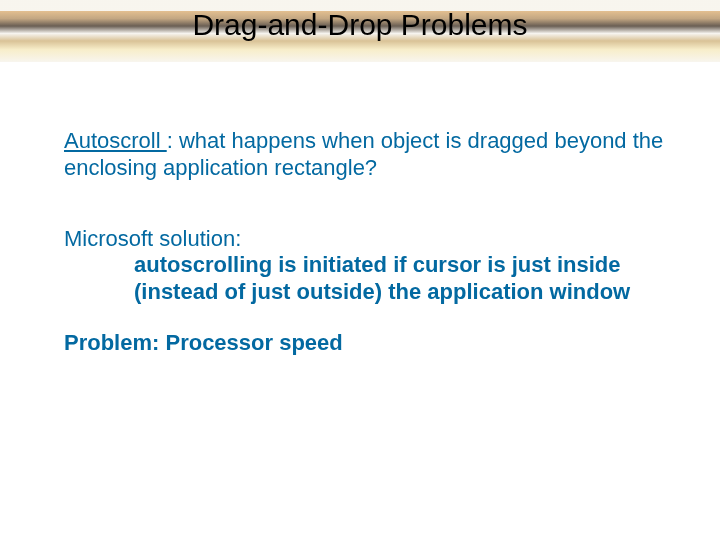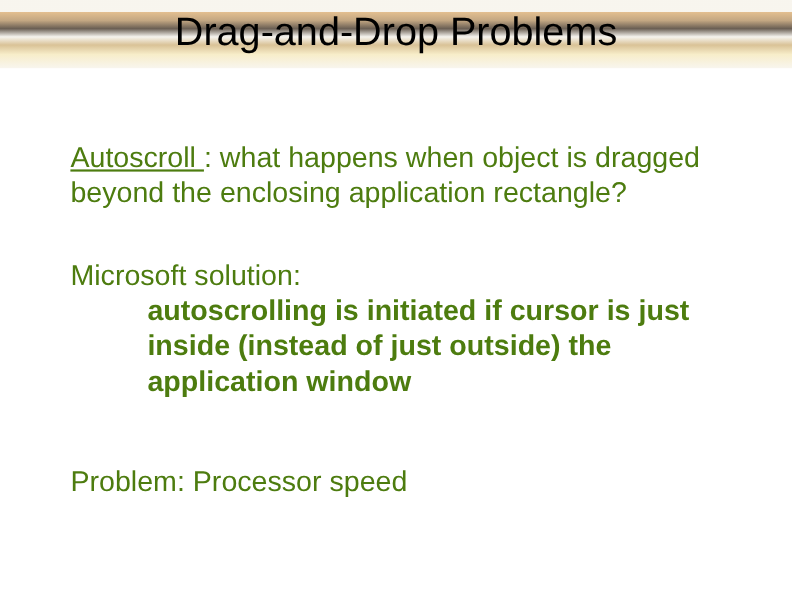--- a/index.html
+++ b/index.html
@@ -31,46 +31,47 @@
     );
     opacity: 0.7;
     z-index: 0;
   }
   .slide-title {
     position: absolute;
     left: 0;
     top: 8px;
     width: 720px;
     text-align: center;
-    font-size: 36px;
+    font-size: 30px;
     color: #000;
     z-index: 2;
   }
   .body-area {
     position: absolute;
     left: 64px;
     top: 128px;
     width: 600px;
-    color: #4d7c0f;
-    font-size: 26px;
+    color: #0369a1;
+    font-size: 22px;
     line-height: 1.22;
     z-index: 2;
   }
   .term {
     text-decoration: underline;
   }
   .block2 {
     margin-top: 44px;
   }
   .indent {
     margin-left: 70px;
     font-weight: bold;
   }
   .block3 {
-    margin-top: 60px;
+    margin-top: 24px;
+    font-weight: bold;
   }
 </style>
 </head>
 <body>
 
 <div class="banner"></div>
 
 <div class="slide-title">Drag-and-Drop Problems</div>
 
 <div class="body-area">

